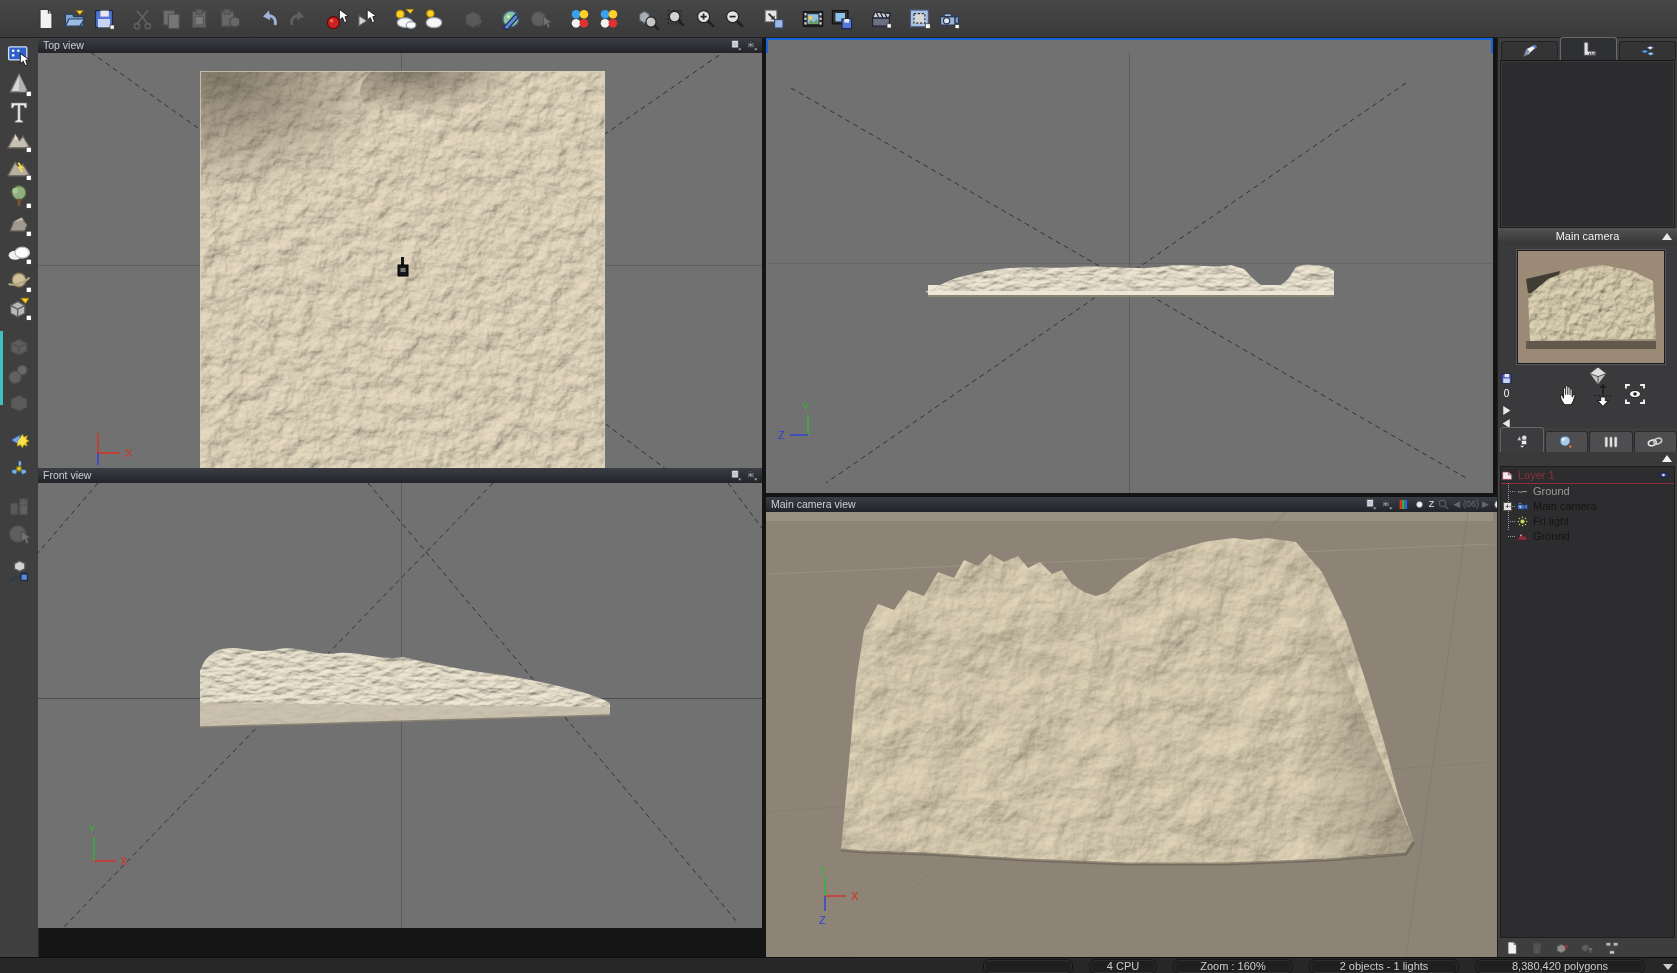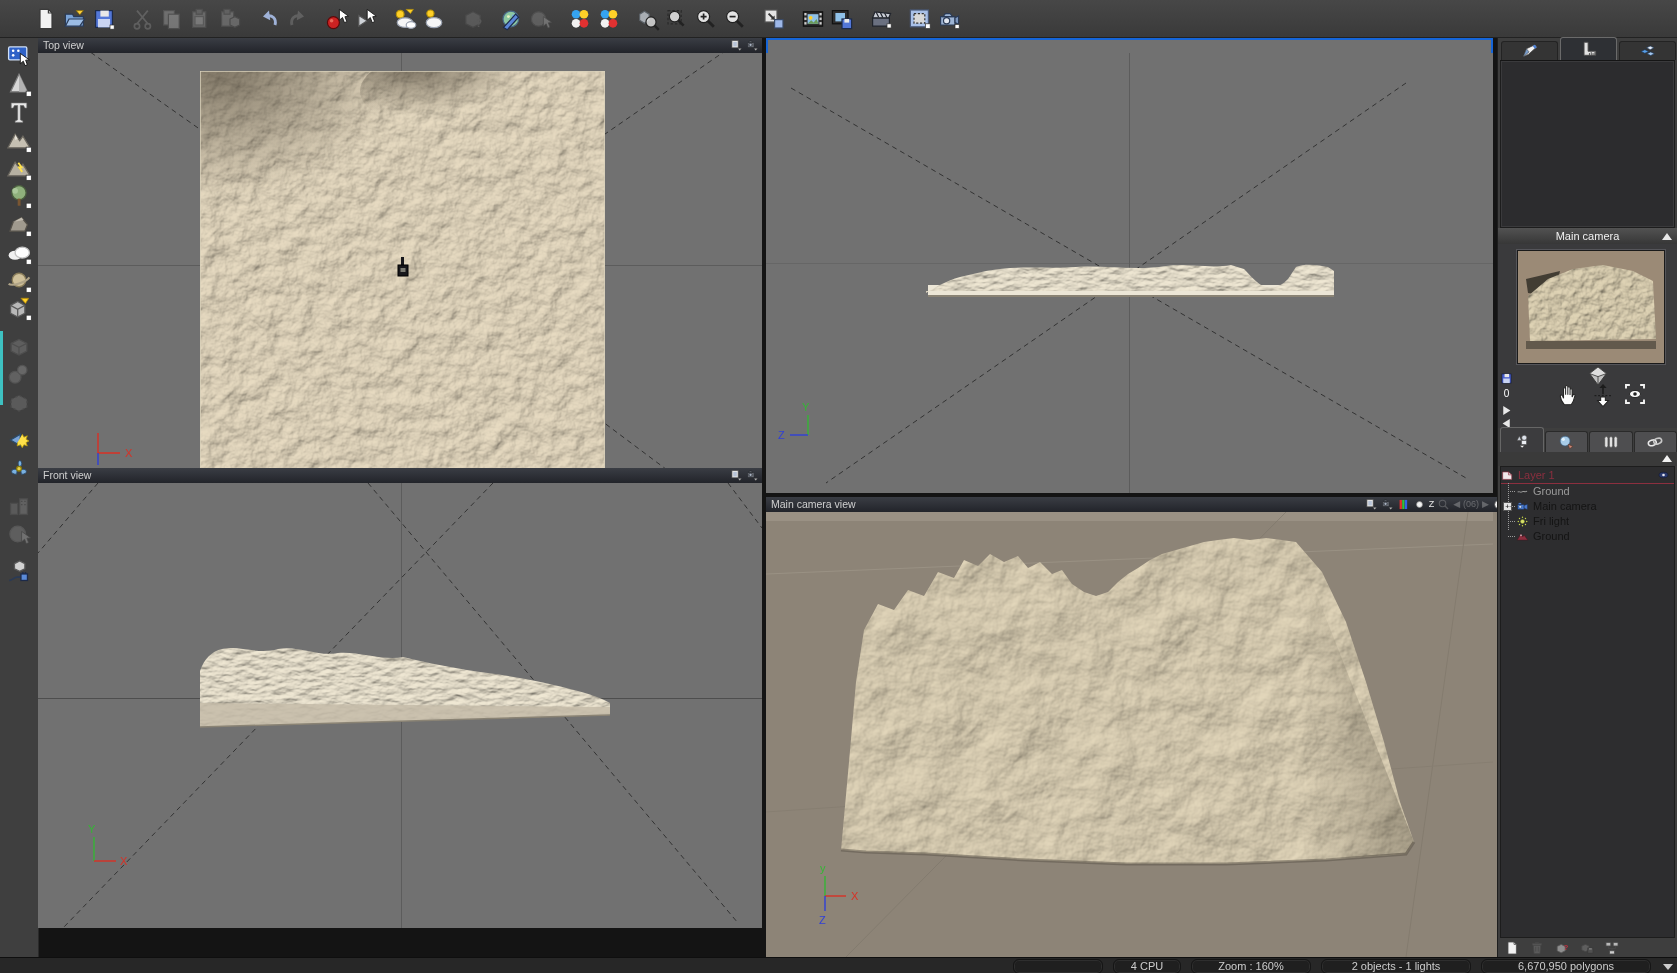--- a/index.html
+++ b/index.html
@@ -97,21 +97,21 @@
     border:1px solid #555;box-sizing:border-box;font-size:8px;line-height:7px;text-align:center;
     color:#111;}
   .plusbox::before{content:"+";}
   .rp-bottools{position:absolute;left:0;top:901px;width:100%;height:18px;display:flex;
     align-items:center;gap:9px;padding-left:6px;box-sizing:border-box;background:#3e3e3e;}
   .bt-icon{width:16px;height:16px;}
   .bt-icon svg{width:16px;height:16px}
   
   .statusbar{position:absolute;left:0;top:957px;width:1677px;height:16px;background:#272727;
     border-top:1px solid #0f0f0f;box-sizing:border-box;}
-  .sb-right{position:absolute;right:4px;top:1px;display:flex;gap:10px;align-items:center;}
+  .sb-right{position:absolute;right:4px;top:1px;display:flex;gap:16px;align-items:center;}
   .seg{height:13px;background:#1f1f1f;border:1px solid #151515;box-shadow:inset 0 0 0 1px #2e2e2e;
     border-radius:6px;color:#cdcdcd;font-size:11px;line-height:13px;text-align:center;}
   .tri-dn{width:0;height:0;border-left:5px solid transparent;border-right:5px solid transparent;
     border-top:6px solid #cdcdcd;margin-left:2px;}
 </style>
 </head>
 <body>
 
 <div class="app">
 
@@ -969,18 +969,18 @@
         </span>
       </div>
   </div>
 
   <div class="statusbar">
     <div class="sb-right">
       <span class="seg" style="width:88px"></span>
       <span class="seg" style="width:66px">4 CPU</span>
       <span class="seg" style="width:118px">Zoom : 160%</span>
       <span class="seg" style="width:148px">2 objects - 1 lights</span>
-      <span class="seg" style="width:168px">6,670,950 polygons</span>
+      <span class="seg" style="width:168px">8,380,420 polygons</span>
       <span class="tri-dn"></span>
     </div>
   </div>
 
 </div>
 
 </body></html>

